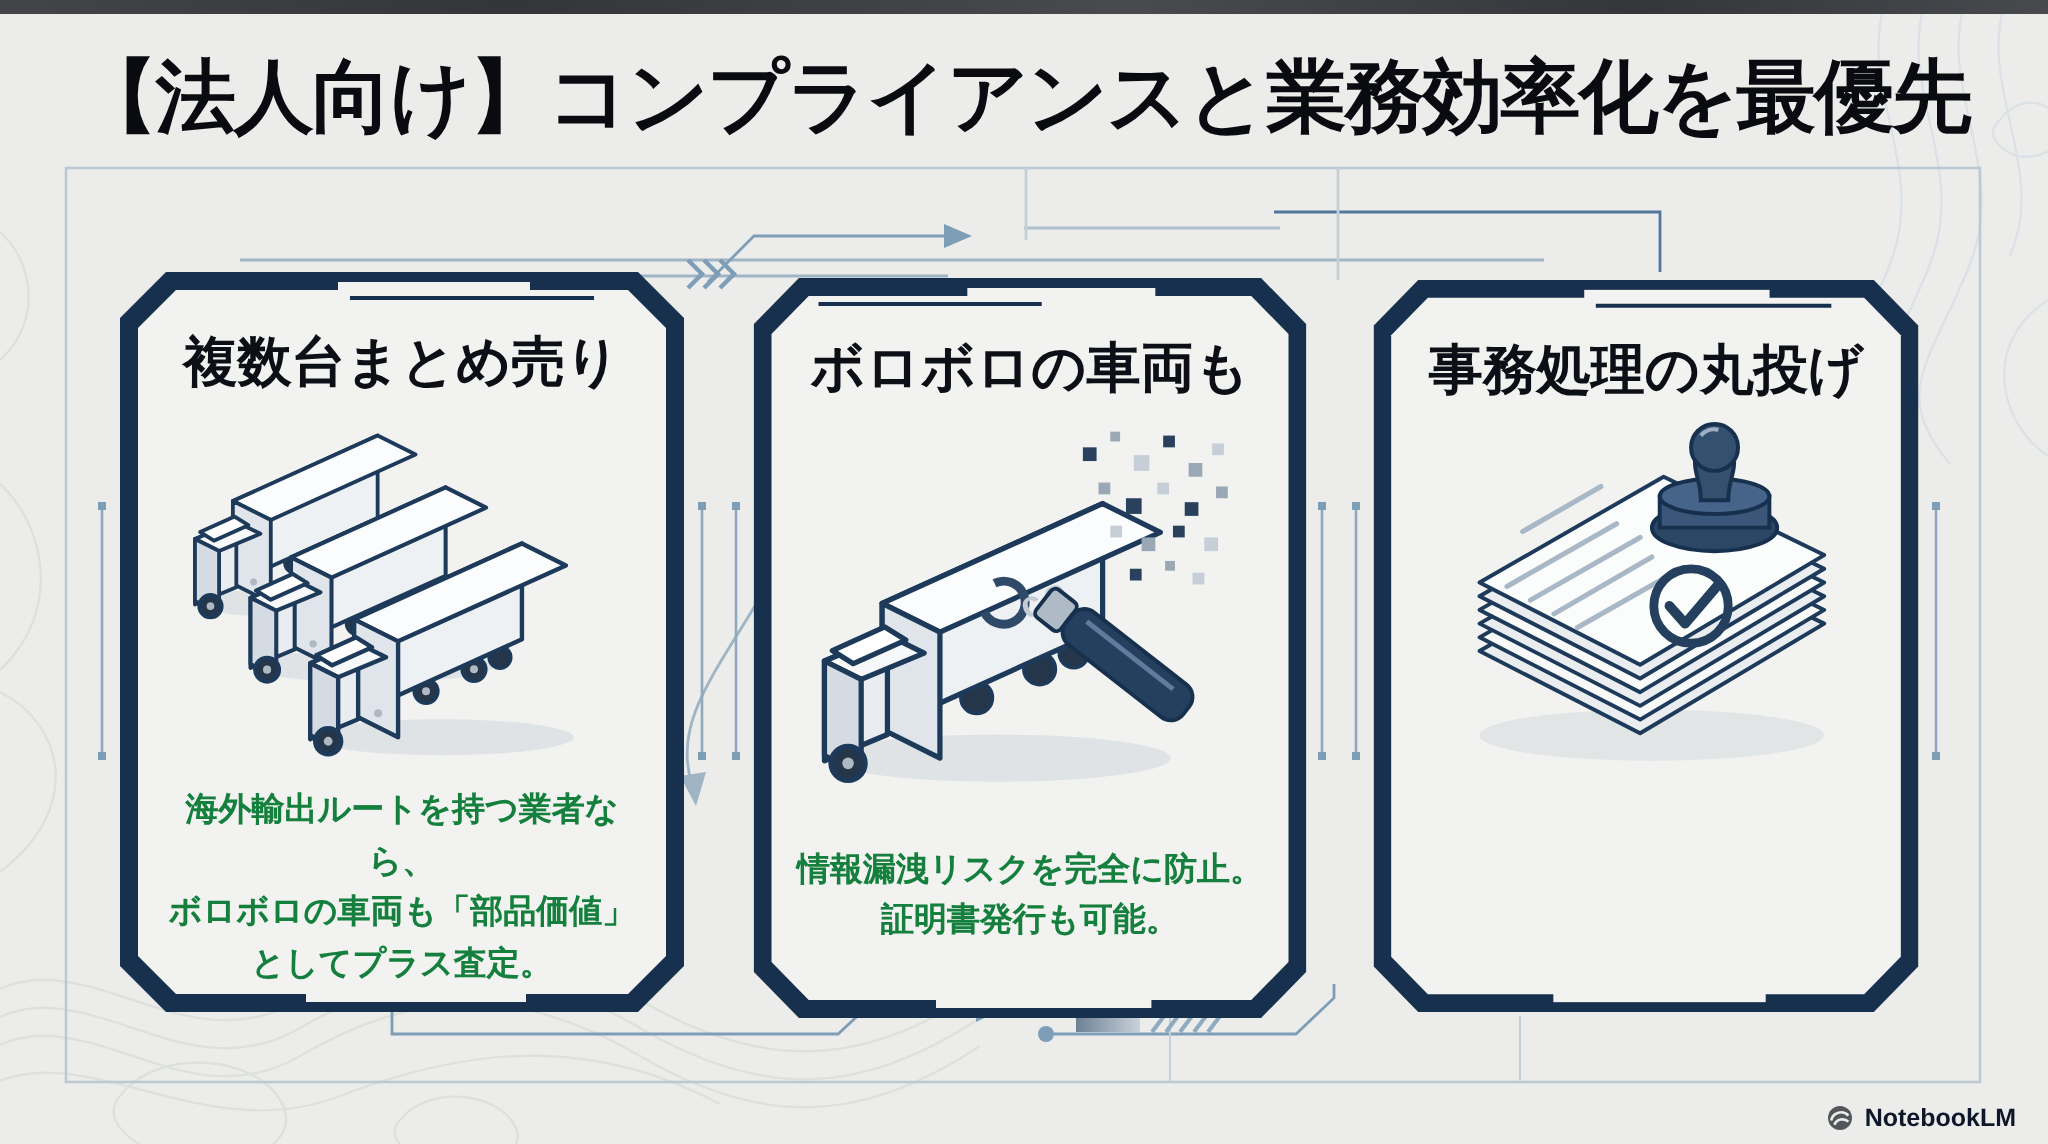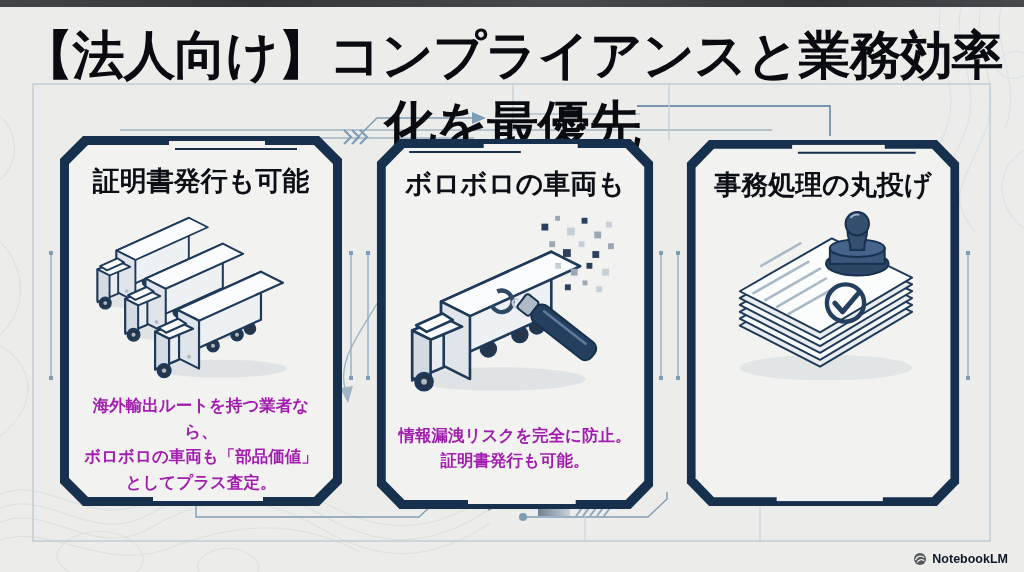--- a/index.html
+++ b/index.html
@@ -2,28 +2,28 @@
 <html><head>
 <meta charset="utf-8">
 <style>
   html,body{margin:0;padding:0;background:#ECEDEA;}
   .canvas{position:relative;width:1024px;height:572px;overflow:hidden;background:#ECEDEA;
           font-family:"Liberation Sans","DejaVu Sans",sans-serif;}
   .top-edge-bar{position:absolute;top:0;left:0;width:100%;height:7px;z-index:3;
           background:linear-gradient(90deg,#35363a,#24252a 25%,#3b3c41 55%,#25262b 80%,#3a3b40);opacity:.92;}
   .bg-svg{position:absolute;inset:0;z-index:0;}
   .page-title{position:absolute;top:21px;left:0;right:0;z-index:2;text-align:center;
-          font-size:52px;font-weight:900;letter-spacing:-1px;color:#0A0B10;}
+          font-size:40px;font-weight:900;letter-spacing:-1px;color:#0A0B10;}
   .card{position:absolute;z-index:2;}
   .frame-svg{position:absolute;inset:0;width:100%;height:100%;}
   .card-inner{position:relative;z-index:1;height:100%;box-sizing:border-box;
           display:flex;flex-direction:column;align-items:center;padding:30px 22px 30px;}
   .card-title{font-size:27px;font-weight:900;color:#0C0F15;white-space:nowrap;}
   .illus{margin-top:6px;flex:0 0 auto;}
-  .card-body{margin-top:auto;margin-bottom:8px;font-size:16.5px;font-weight:700;color:#a21caf;
+  .card-body{margin-top:auto;margin-bottom:8px;font-size:16.5px;font-weight:700;color:#15803d;
           text-align:center;line-height:1.55;white-space:pre-line;}
   .watermark{position:absolute;right:16px;bottom:6px;z-index:3;display:flex;align-items:center;gap:5px;
           color:#0f172a;font-size:12.5px;font-weight:600;}
 </style>
 </head>
 <body>
 
 <div class="canvas">
 
   <div class="top-edge-bar"></div>
@@ -119,21 +119,21 @@
 
   <div class="card" style="left:57px;top:133px;width:288px;height:376px;">
     <svg class="frame-svg" viewBox="0 0 288 376" preserveAspectRatio="none">
       <path d="M26,3 H262 L285,26 V350 L262,373 H26 L3,350 V26 Z" fill="#16304D"></path>
       <path d="M31,12 H257 L276,31 V345 L257,364 H31 L12,345 V31 Z" fill="#F2F3F1"></path>
       <rect x="112" y="8" width="96" height="5" fill="#F2F3F1"></rect>
       <rect x="96" y="363" width="110" height="5" fill="#F2F3F1"></rect>
       <path d="M118,16 H240" stroke="#16304D" stroke-width="2" fill="none"></path>
     </svg>
     <div class="card-inner">
-      <div class="card-title">証明書発行も可能</div>
+      <div class="card-title">複数台まとめ売り</div>
       <svg class="illus" width="230" height="188" viewBox="0 0 230 192">
         <defs>
           <g id="trk" stroke="#1E3A5A" stroke-width="2.2" stroke-linejoin="round">
             <ellipse cx="72" cy="105" rx="66" ry="9" fill="#C7D0D8" stroke="none" opacity="0.45"></ellipse>
             <g fill="#26364A" stroke-width="1.6">
               <circle cx="40" cy="93" r="6"></circle>
                 <circle cx="64" cy="82" r="6"></circle>
               <circle cx="88" cy="71" r="6"></circle>
                 <circle cx="101" cy="65" r="5.5"></circle>
             </g>

